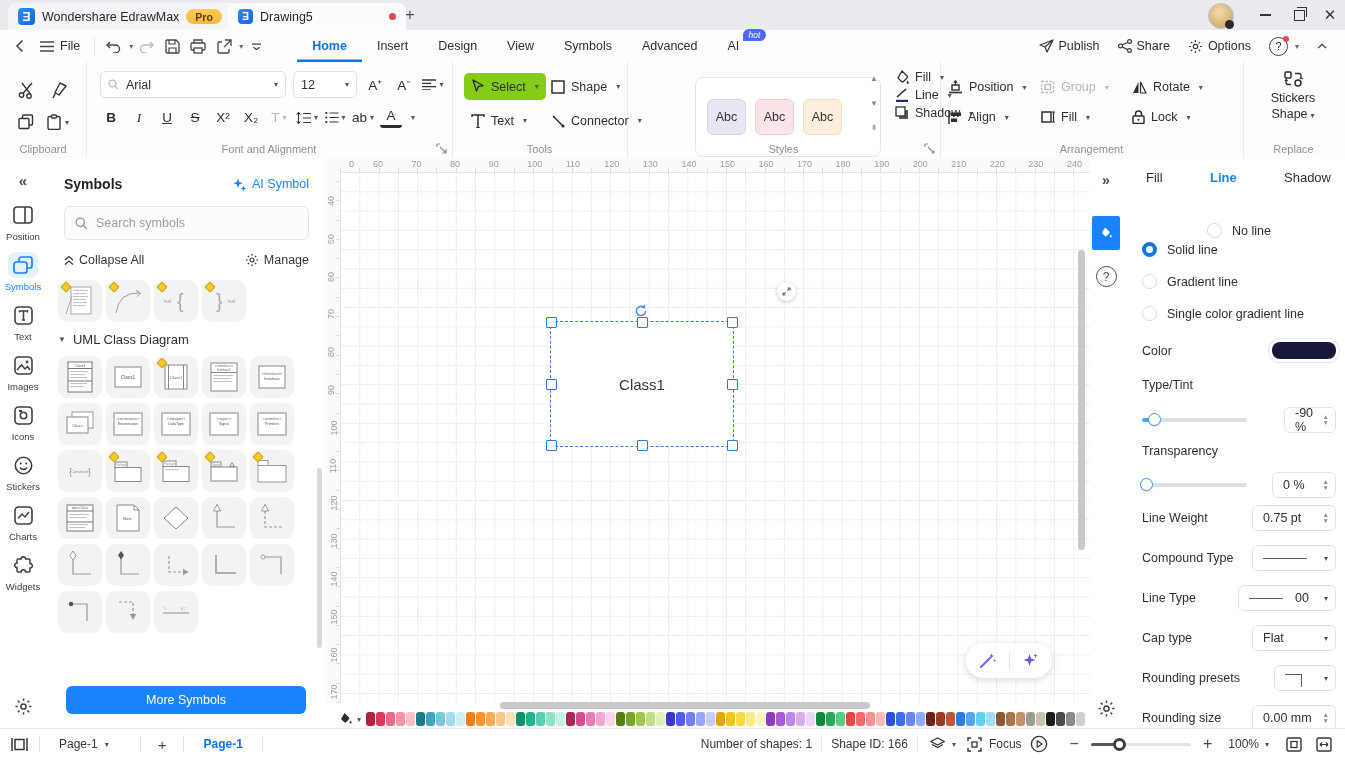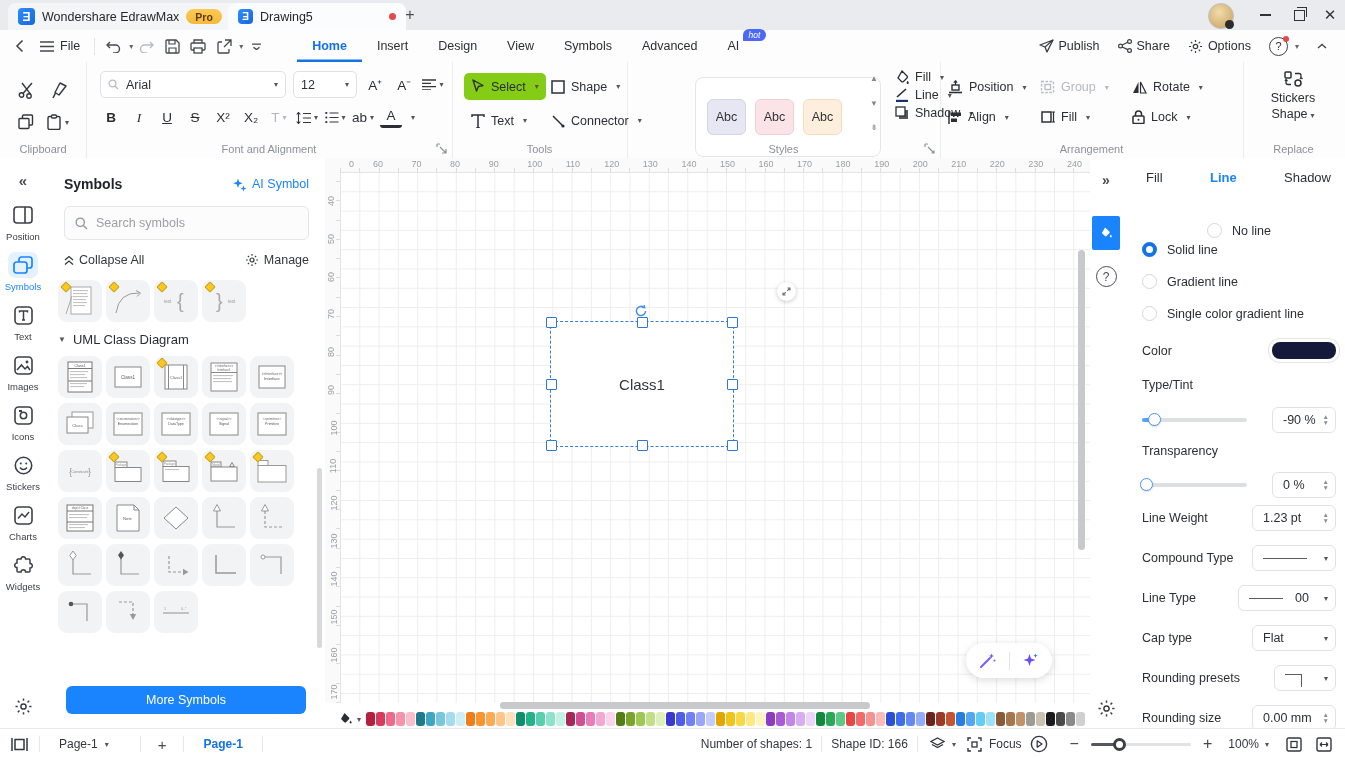--- a/index.html
+++ b/index.html
@@ -1120,21 +1120,21 @@
     </div>
 
     <div class="rrow" style="top:220px">
       <span>Type/Tint</span>
     </div>
     <div class="rrow" style="top:249px">
       <span class="slider">
           <span class="fillb" style="width:12px"></span>
           <span class="knob" style="left:6px"></span>
         </span>
-      <span class="spin" style="width:64px">
+      <span class="spin" style="width:52px">
         <span>-90 %</span>
           <span class="arr">
             <span>▲</span>
             <span>▼</span>
           </span>
       </span>
     </div>
 
     <div class="rrow" style="top:286px">
       <span>Transparency</span>
@@ -1148,21 +1148,21 @@
           <span class="arr">
             <span>▲</span>
             <span>▼</span>
           </span>
       </span>
     </div>
 
     <div class="rrow" style="top:347px">
       <span>Line Weight</span>
       <span class="spin" style="width:84px">
-        <span>1.23 pt</span>
+        <span>0.75 pt</span>
           <span class="arr">
             <span>▲</span>
             <span>▼</span>
           </span>
       </span>
     </div>
 
     <div class="rrow" style="top:387px">
       <span>Compound Type</span>
       <span class="ddown" style="width:84px">

